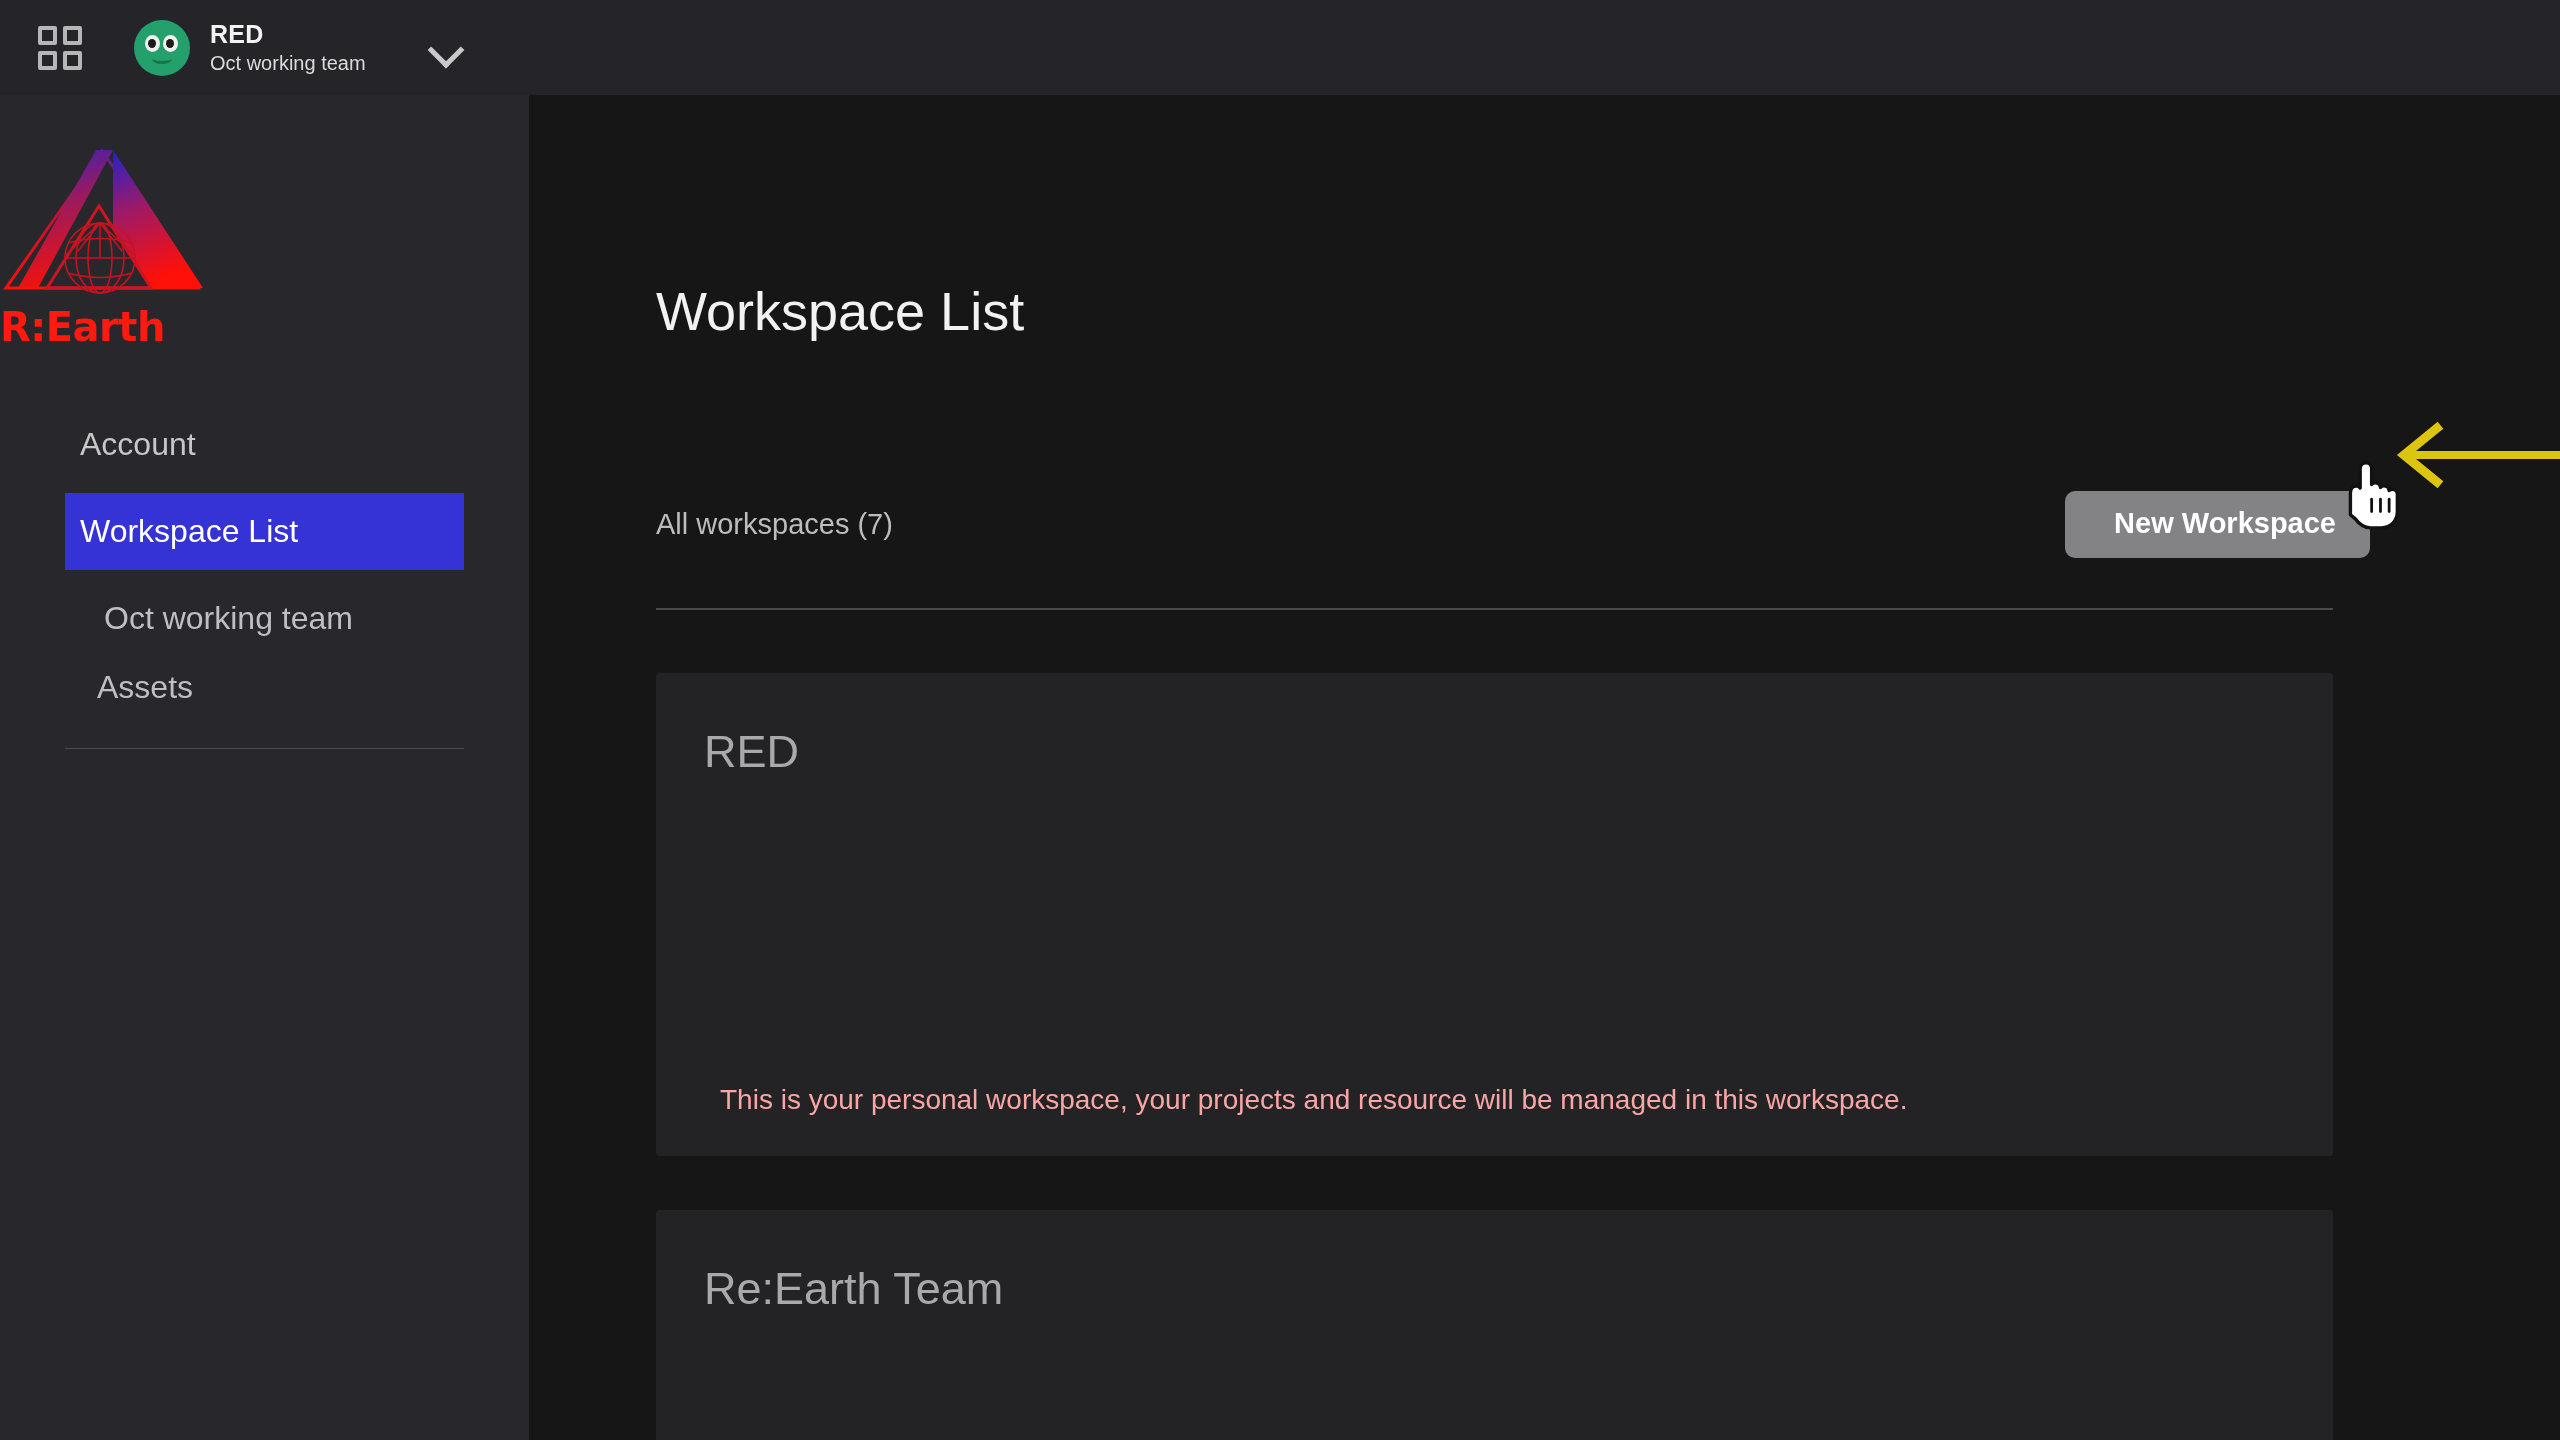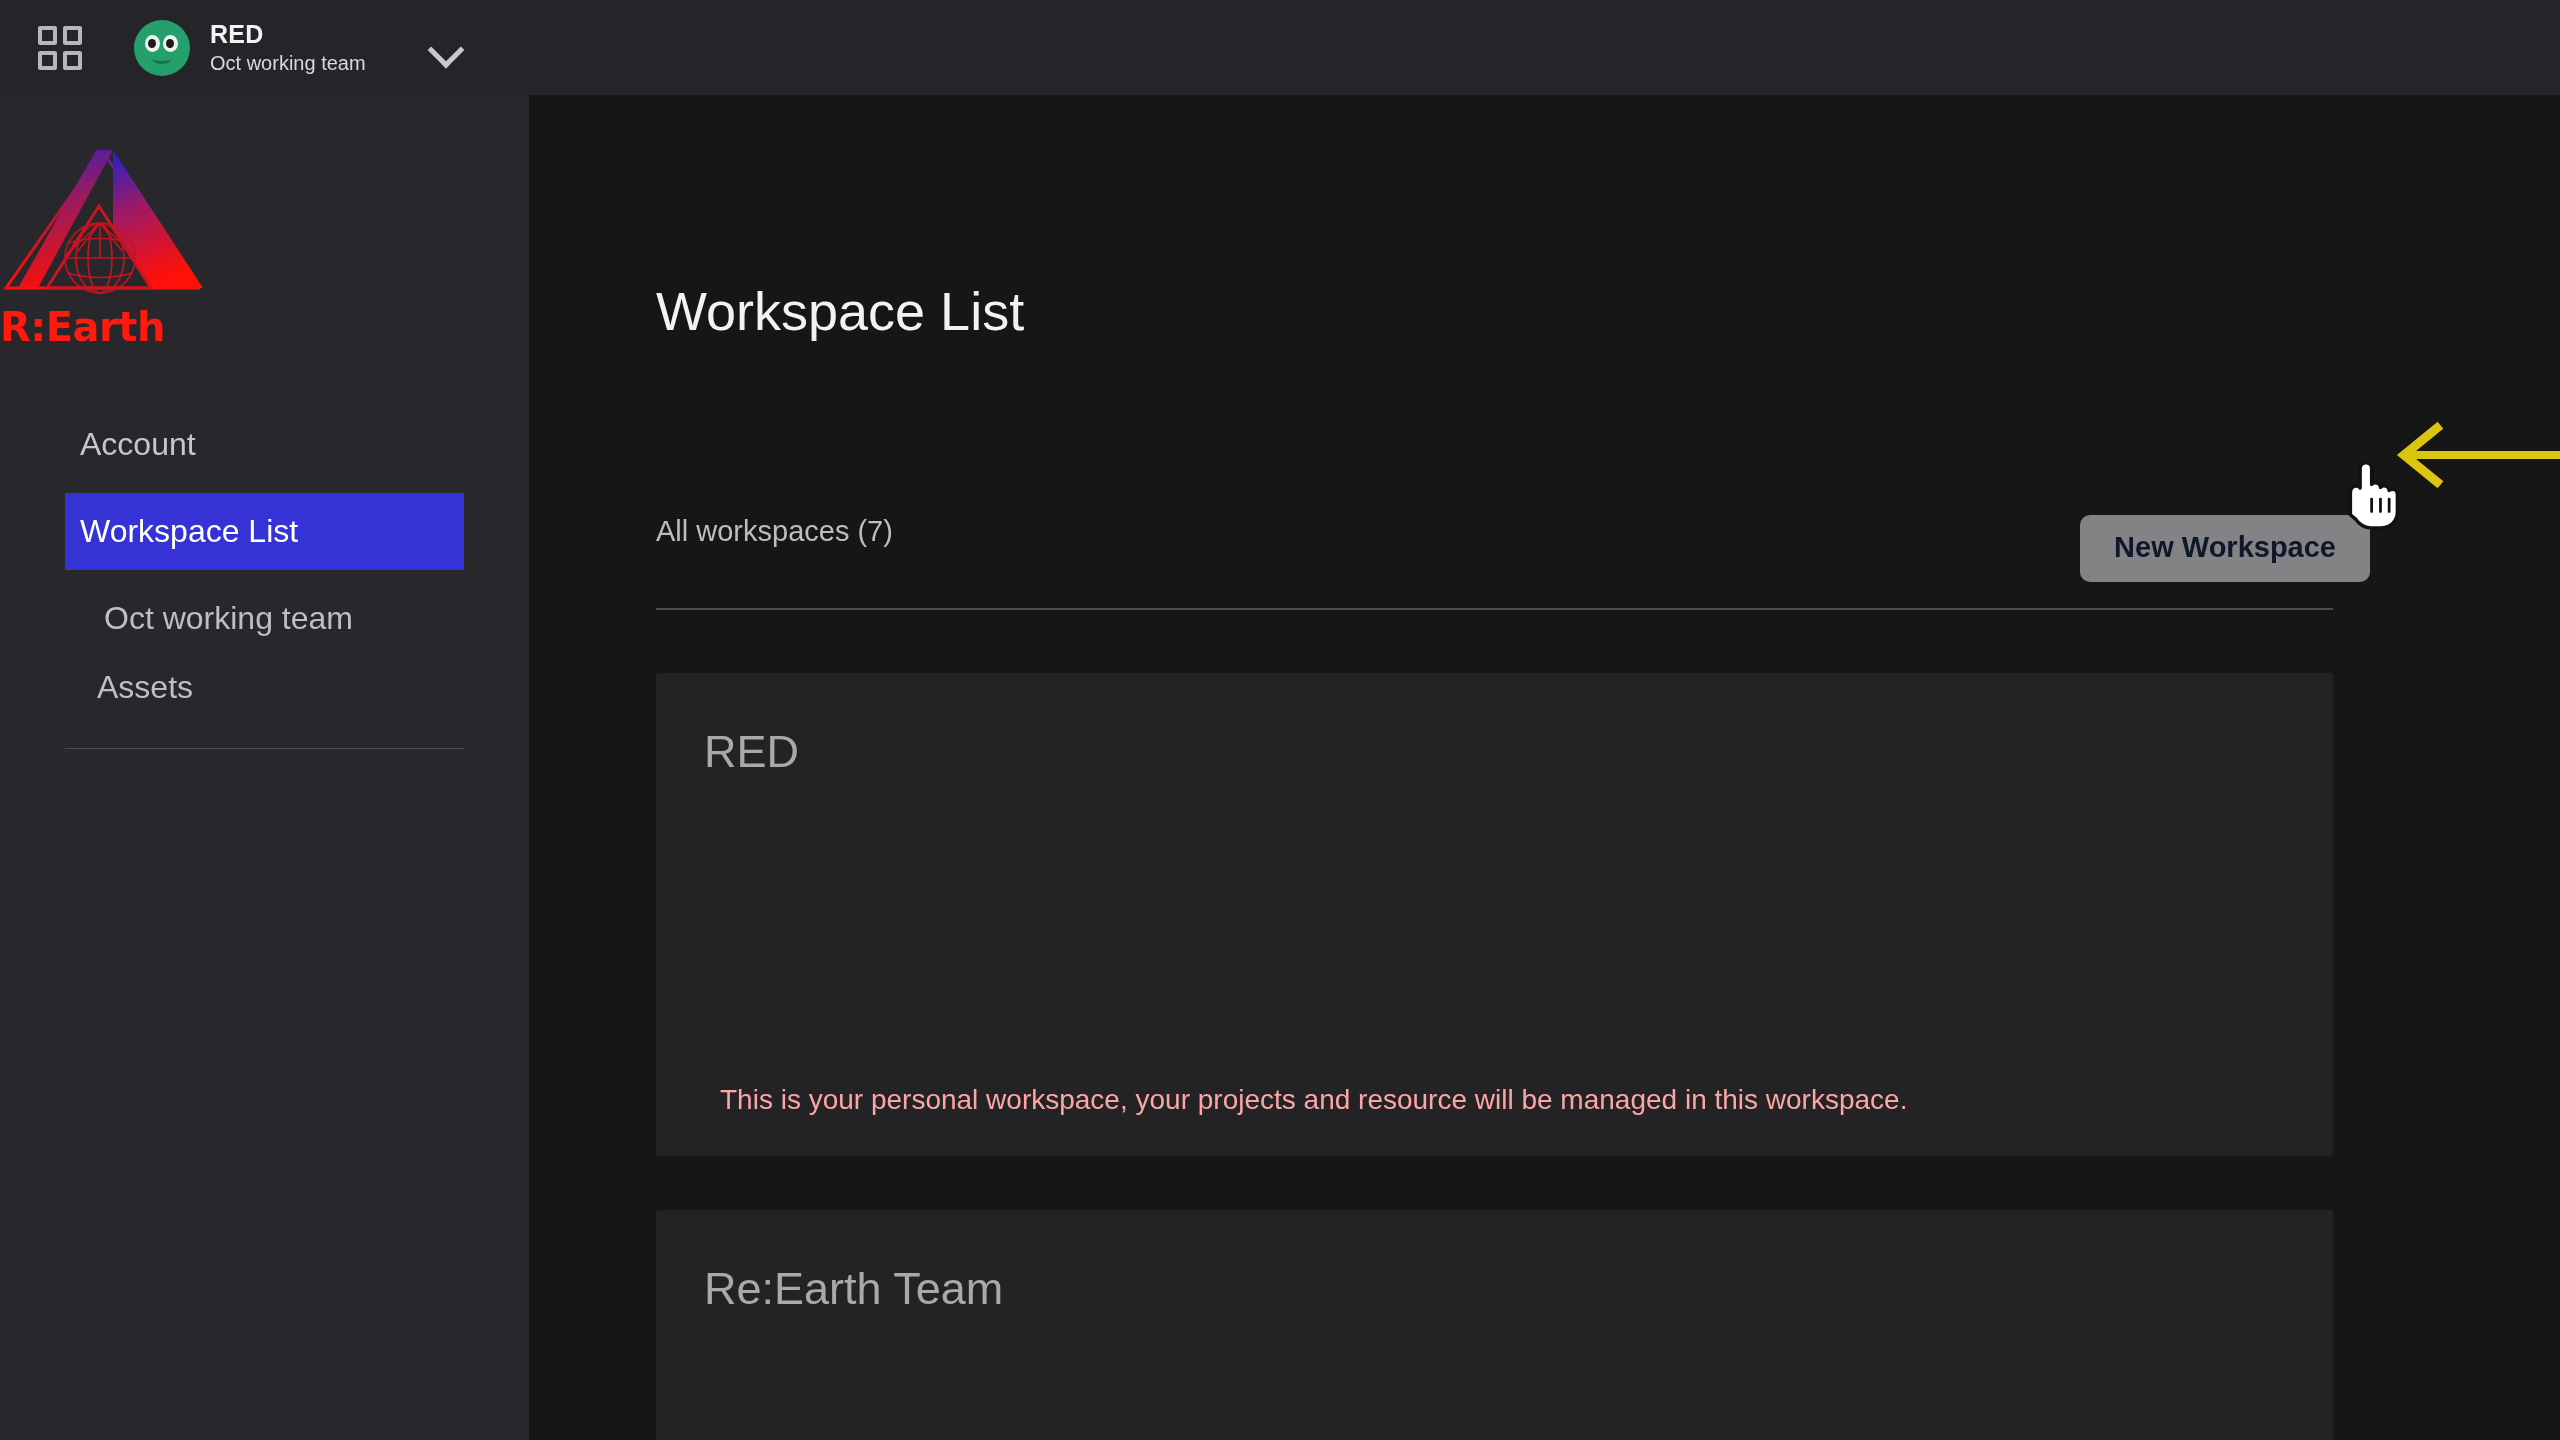--- a/index.html
+++ b/index.html
@@ -161,37 +161,38 @@
   }
   #page-title {
     color: #f2f2f2;
     font-size: 54px;
     font-weight: 400;
     position: absolute;
     left: 127px; top: 185px;
   }
   #list-head {
     position: absolute;
-    left: 127px; top: 420px;
+    left: 127px; top: 396px;
     width: 1677px;
     display: flex;
+    align-items: center;
     justify-content: space-between;
   }
   #all-ws {
     color: #bdbdbd;
     font-size: 29px;
   }
   #new-ws-btn {
     background: #838386;
-    color: #0f172a;
+    color: #ffffff;
     font-size: 29px;
     font-weight: 700;
     border: none;
     border-radius: 10px;
-    padding: 16px 34px 18px 34px;
+    padding: 16px 34px 18px 49px;
     cursor: pointer;
     font-family: "Liberation Sans", sans-serif;
     position: relative;
     right: -37px;
   }
   #head-divider {
     position: absolute;
     left: 127px; top: 513px;
     width: 1677px; height: 2px;
     background: #4a4a4a;

